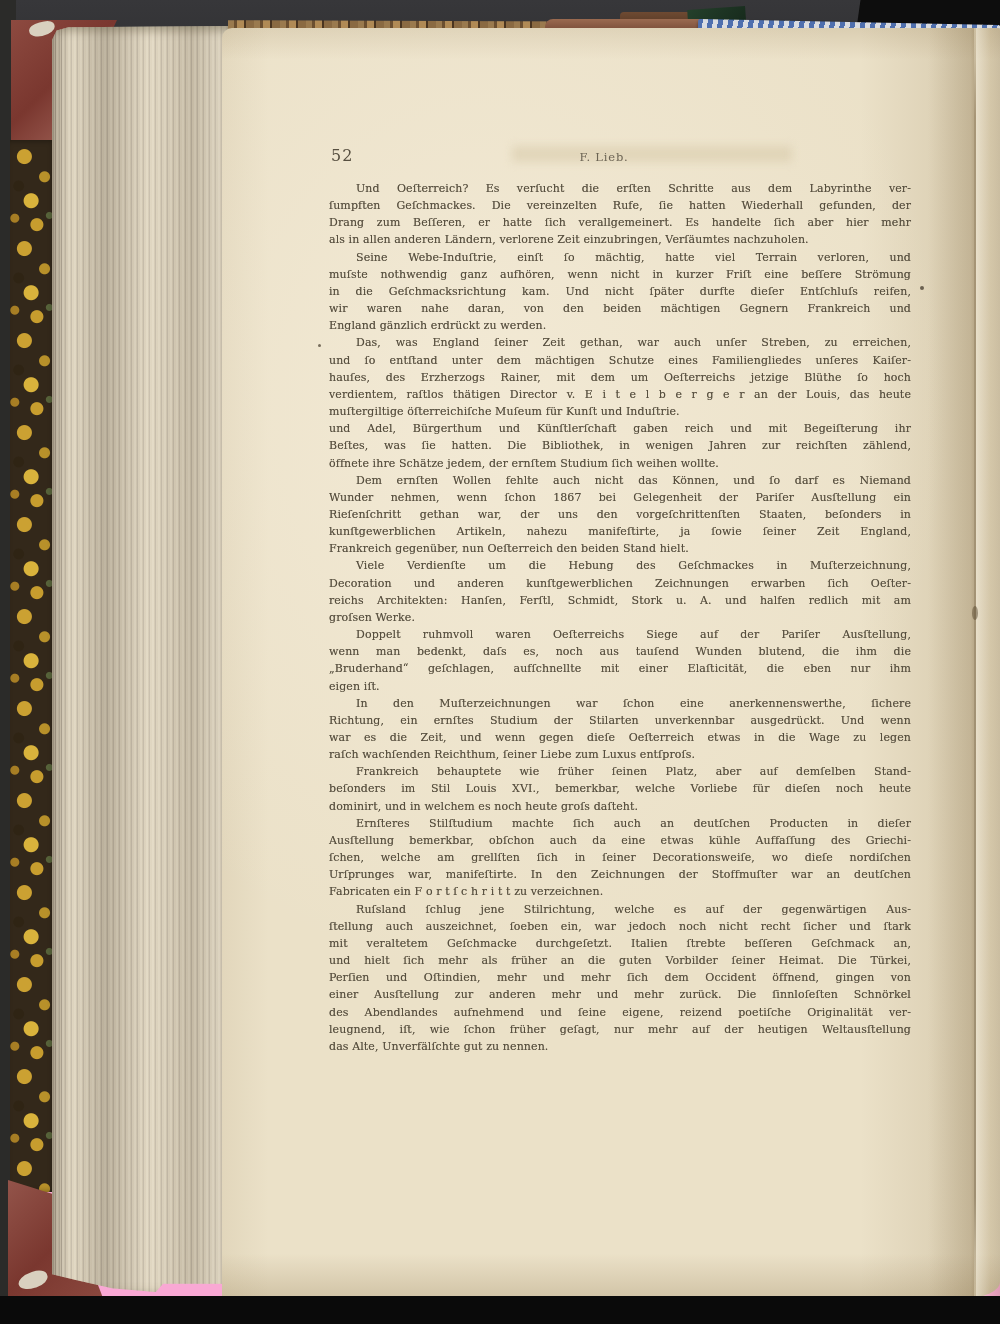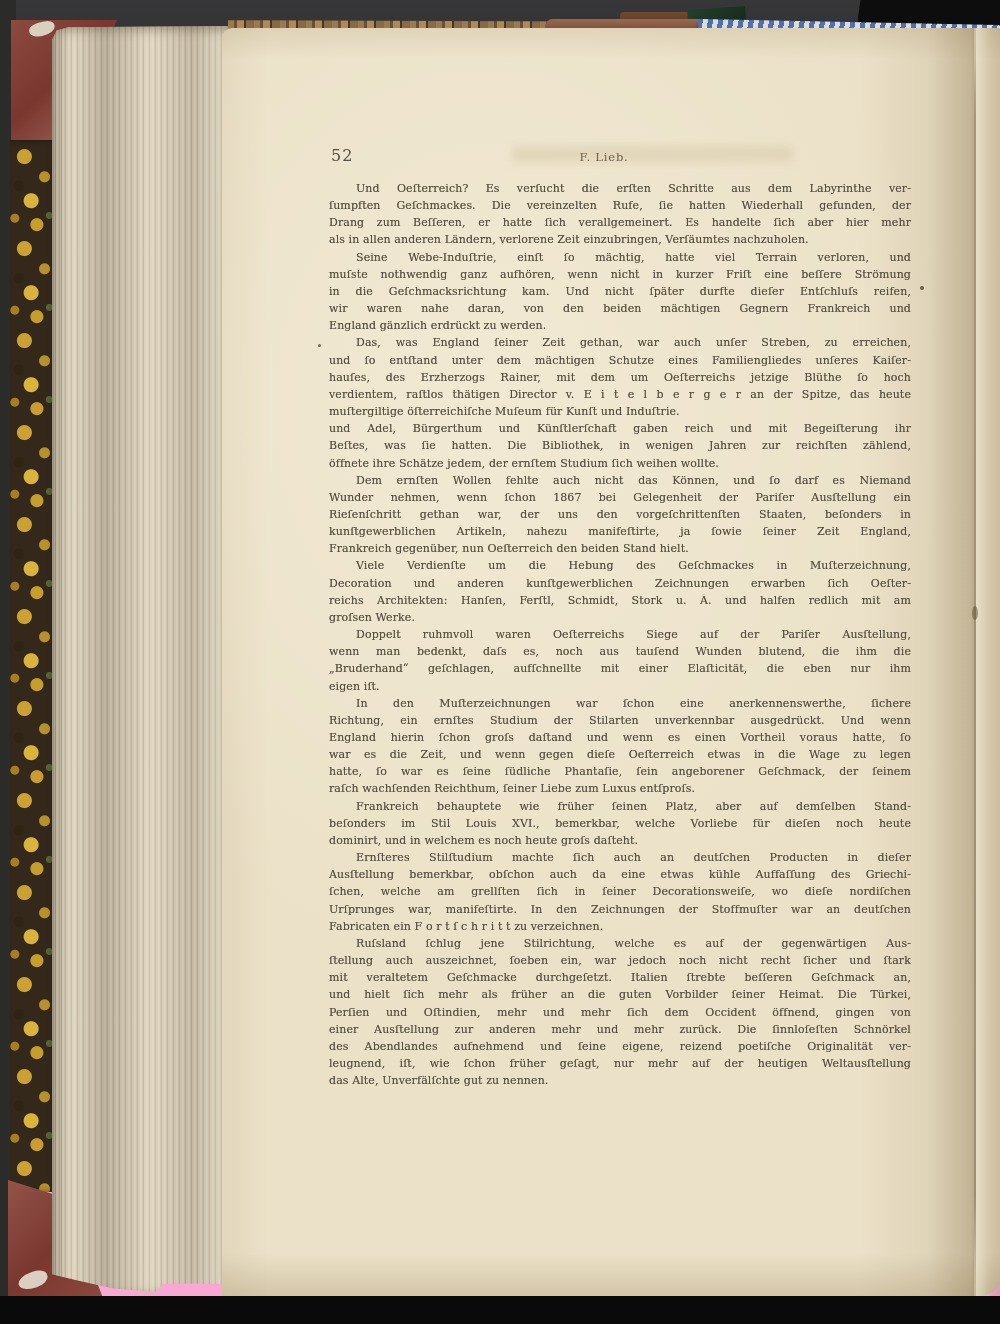--- a/index.html
+++ b/index.html
@@ -128,21 +128,21 @@
           <div class="line first">Seine Webe-Induſtrie, einſt ſo mächtig, hatte viel Terrain verloren, und</div>
           <div class="line">muſste nothwendig ganz aufhören, wenn nicht in kurzer Friſt eine beſſere Strömung</div>
           <div class="line">in die Geſchmacksrichtung kam. Und nicht ſpäter durfte dieſer Entſchluſs reifen,</div>
           <div class="line">wir waren nahe daran, von den beiden mächtigen Gegnern Frankreich und</div>
           <div class="line last">England gänzlich erdrückt zu werden.</div>
         </div>
         <div class="para">
           <div class="line first">Das, was England ſeiner Zeit gethan, war auch unſer Streben, zu erreichen,</div>
           <div class="line">und ſo entſtand unter dem mächtigen Schutze eines Familiengliedes unſeres Kaiſer-</div>
           <div class="line">hauſes, des Erzherzogs Rainer, mit dem um Oeſterreichs jetzige Blüthe ſo hoch</div>
-          <div class="line">verdientem, raſtlos thätigen Director v. E i t e l b e r g e r an der Spitze, das heute</div>
+          <div class="line">verdientem, raſtlos thätigen Director v. E i t e l b e r g e r an der Louis, das heute</div>
           <div class="line last">muſtergiltige öſterreichiſche Muſeum für Kunſt und Induſtrie.</div>
         </div>
         <div class="para">
           <div class="line">und Adel, Bürgerthum und Künſtlerſchaft gaben reich und mit Begeiſterung ihr</div>
           <div class="line">Beſtes, was ſie hatten. Die Bibliothek, in wenigen Jahren zur reichſten zählend,</div>
           <div class="line last">öffnete ihre Schätze jedem, der ernſtem Studium ſich weihen wollte.</div>
         </div>
         <div class="para">
           <div class="line first">Dem ernſten Wollen fehlte auch nicht das Können, und ſo darf es Niemand</div>
           <div class="line">Wunder nehmen, wenn ſchon 1867 bei Gelegenheit der Pariſer Ausſtellung ein</div>
@@ -158,23 +158,21 @@
         </div>
         <div class="para">
           <div class="line first">Doppelt ruhmvoll waren Oeſterreichs Siege auf der Pariſer Ausſtellung,</div>
           <div class="line">wenn man bedenkt, daſs es, noch aus tauſend Wunden blutend, die ihm die</div>
           <div class="line">„Bruderhand“ geſchlagen, aufſchnellte mit einer Elaſticität, die eben nur ihm</div>
           <div class="line last">eigen iſt.</div>
         </div>
         <div class="para">
           <div class="line first">In den Muſterzeichnungen war ſchon eine anerkennenswerthe, ſichere</div>
           <div class="line">Richtung, ein ernſtes Studium der Stilarten unverkennbar ausgedrückt. Und wenn</div>
-          <div class="line">England hierin ſchon groſs daſtand und wenn es einen Vortheil voraus hatte, ſo</div>
           <div class="line">war es die Zeit, und wenn gegen dieſe Oeſterreich etwas in die Wage zu legen</div>
-          <div class="line">hatte, ſo war es ſeine ſüdliche Phantaſie, ſein angeborener Geſchmack, der ſeinem</div>
           <div class="line last">raſch wachſenden Reichthum, ſeiner Liebe zum Luxus entſproſs.</div>
         </div>
         <div class="para">
           <div class="line first">Frankreich behauptete wie früher ſeinen Platz, aber auf demſelben Stand-</div>
           <div class="line">beſonders im Stil Louis XVI., bemerkbar, welche Vorliebe für dieſen noch heute</div>
           <div class="line last">dominirt, und in welchem es noch heute groſs daſteht.</div>
         </div>
         <div class="para">
           <div class="line first">Ernſteres Stilſtudium machte ſich auch an deutſchen Producten in dieſer</div>
           <div class="line">Ausſtellung bemerkbar, obſchon auch da eine etwas kühle Auffaſſung des Griechi-</div>

